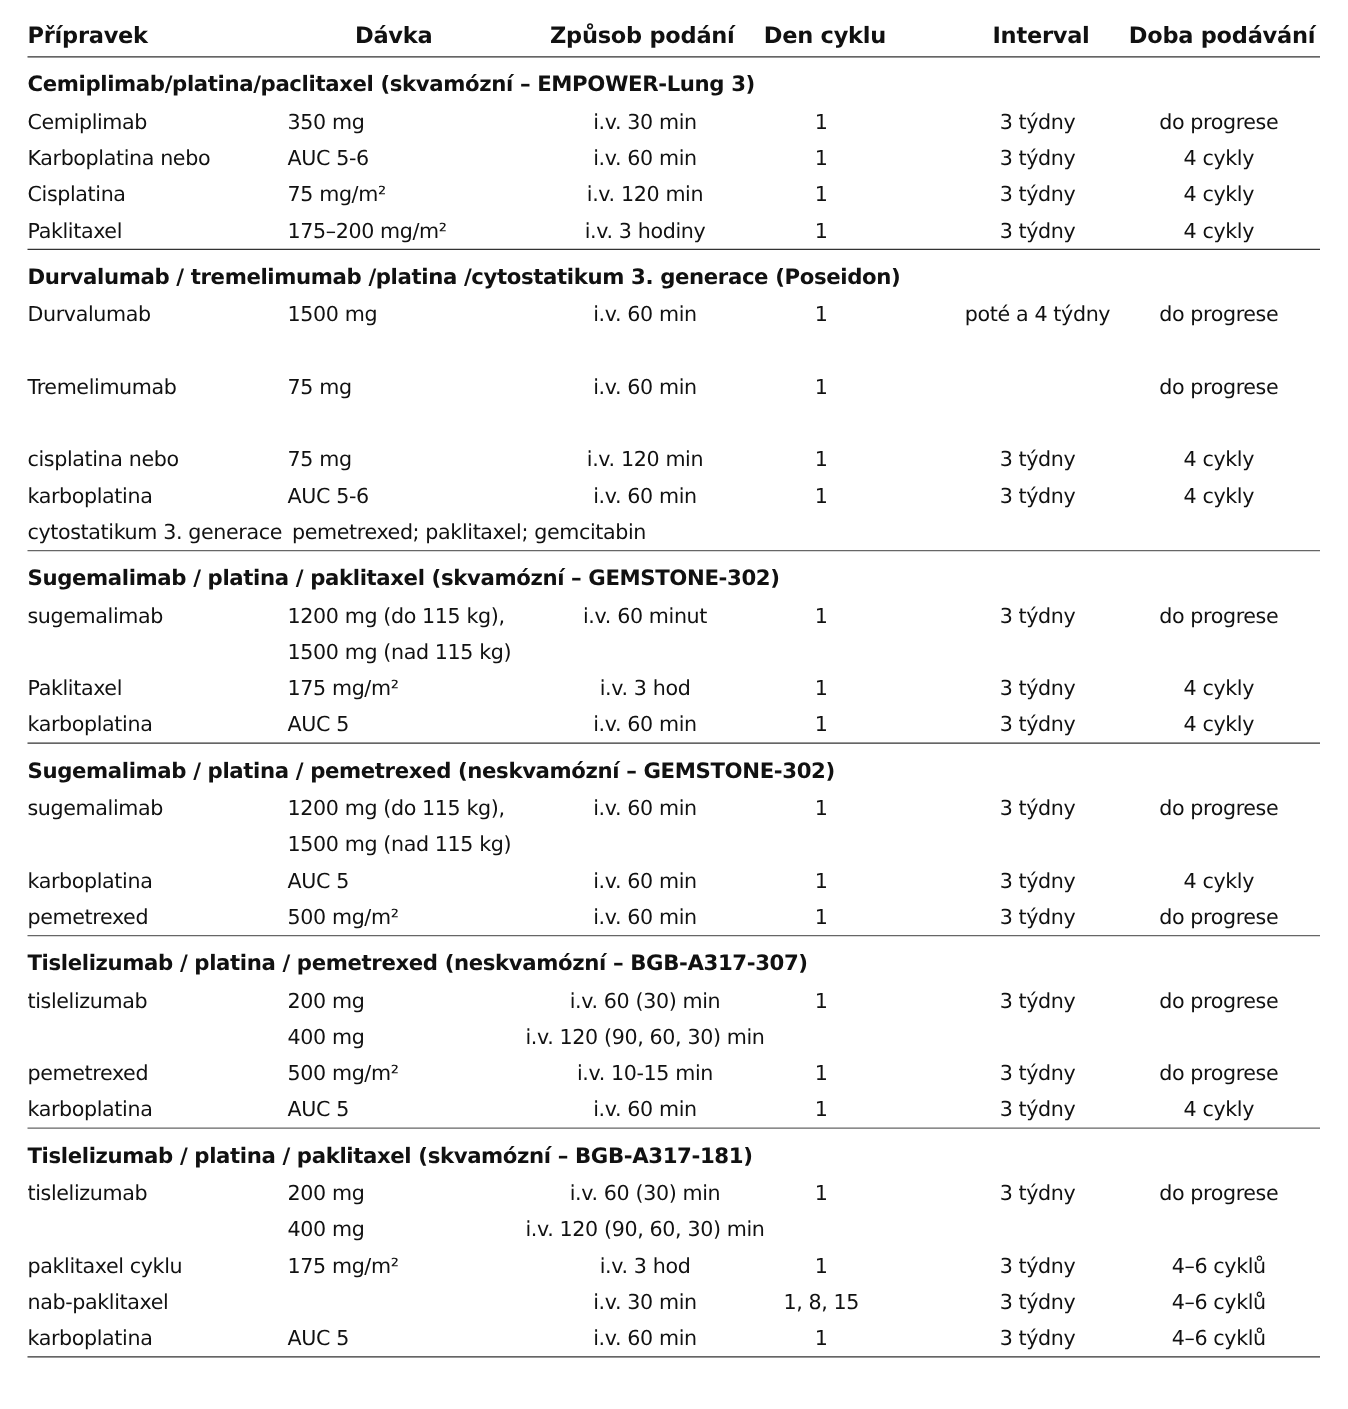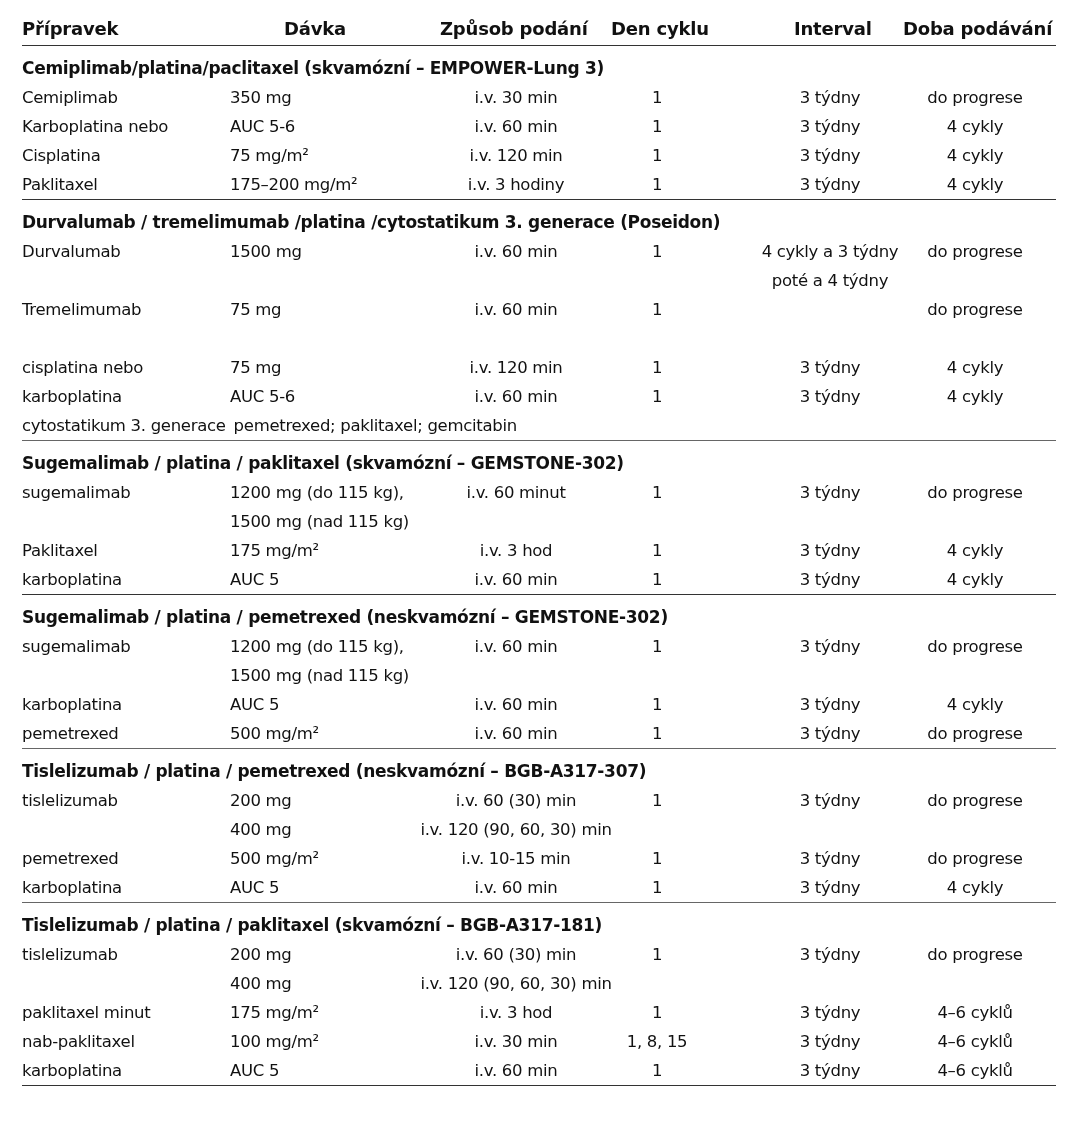--- a/index.html
+++ b/index.html
@@ -131,21 +131,20 @@
           <div class="cell c1">
             <span class="line2">1500 mg</span>
           </div>
           <div class="cell c2">
             <span class="line2">i.v. 60 min</span>
           </div>
           <div class="cell c3">
             <span class="line2">1</span>
           </div>
           <div class="cell c4">
-            <span class="line2">4 cykly a 3 týdny</span>
             <span class="line2">poté a 4 týdny</span>
           </div>
           <div class="cell c5">
             <span class="line2">do progrese</span>
           </div>
         </div>
         <div class="row tall">
           <div class="cell c0">
             <span class="line2">Tremelimumab</span>
           </div>
@@ -418,44 +417,41 @@
           </div>
           <div class="cell c4">
             <span class="line2">3 týdny</span>
           </div>
           <div class="cell c5">
             <span class="line2">do progrese</span>
           </div>
         </div>
         <div class="row">
           <div class="cell c0">
-            <span class="line2">paklitaxel minut</span>
+            <span class="line2">paklitaxel cyklu</span>
           </div>
           <div class="cell c1">
             <span class="line2">175 mg/m²</span>
           </div>
           <div class="cell c2">
             <span class="line2">i.v. 3 hod</span>
           </div>
           <div class="cell c3">
             <span class="line2">1</span>
           </div>
           <div class="cell c4">
             <span class="line2">3 týdny</span>
           </div>
           <div class="cell c5">
             <span class="line2">4–6 cyklů</span>
           </div>
         </div>
         <div class="row">
           <div class="cell c0">
             <span class="line2">nab-paklitaxel</span>
-          </div>
-          <div class="cell c1">
-            <span class="line2">100 mg/m²</span>
           </div>
           <div class="cell c2">
             <span class="line2">i.v. 30 min</span>
           </div>
           <div class="cell c3">
             <span class="line2">1, 8, 15</span>
           </div>
           <div class="cell c4">
             <span class="line2">3 týdny</span>
           </div>

